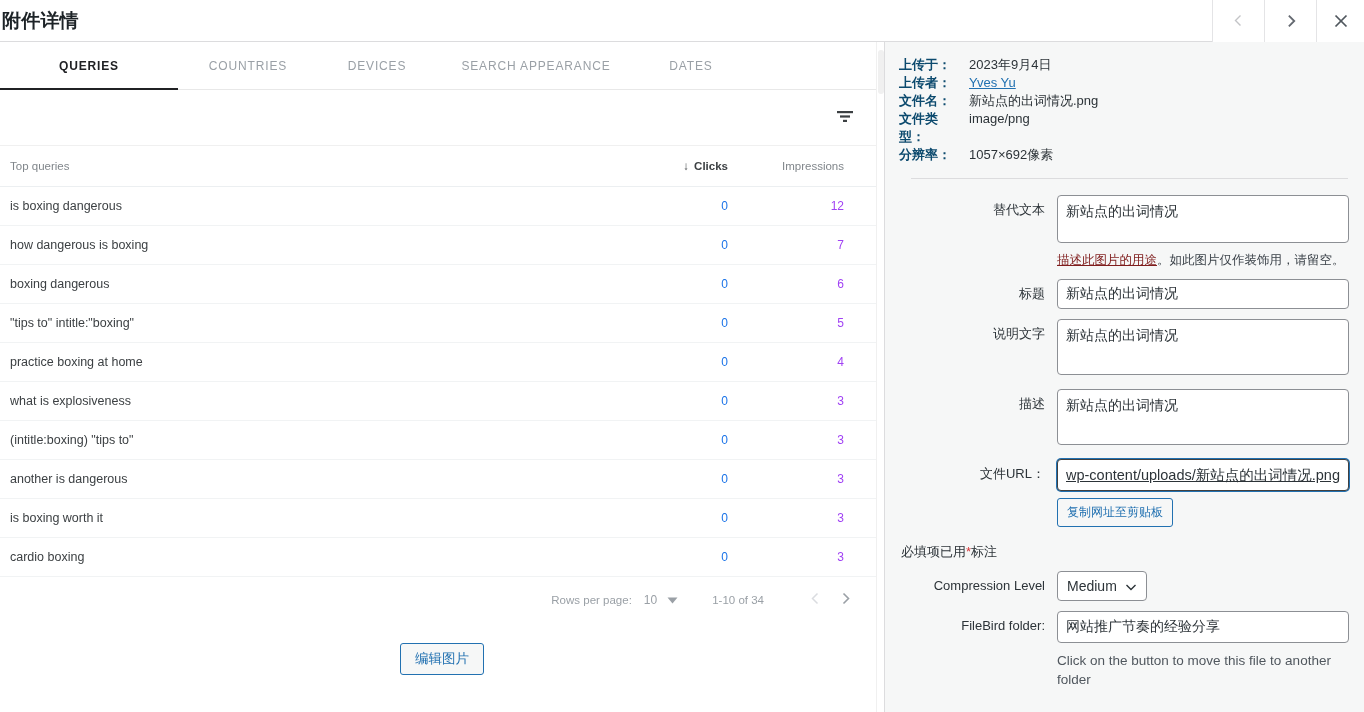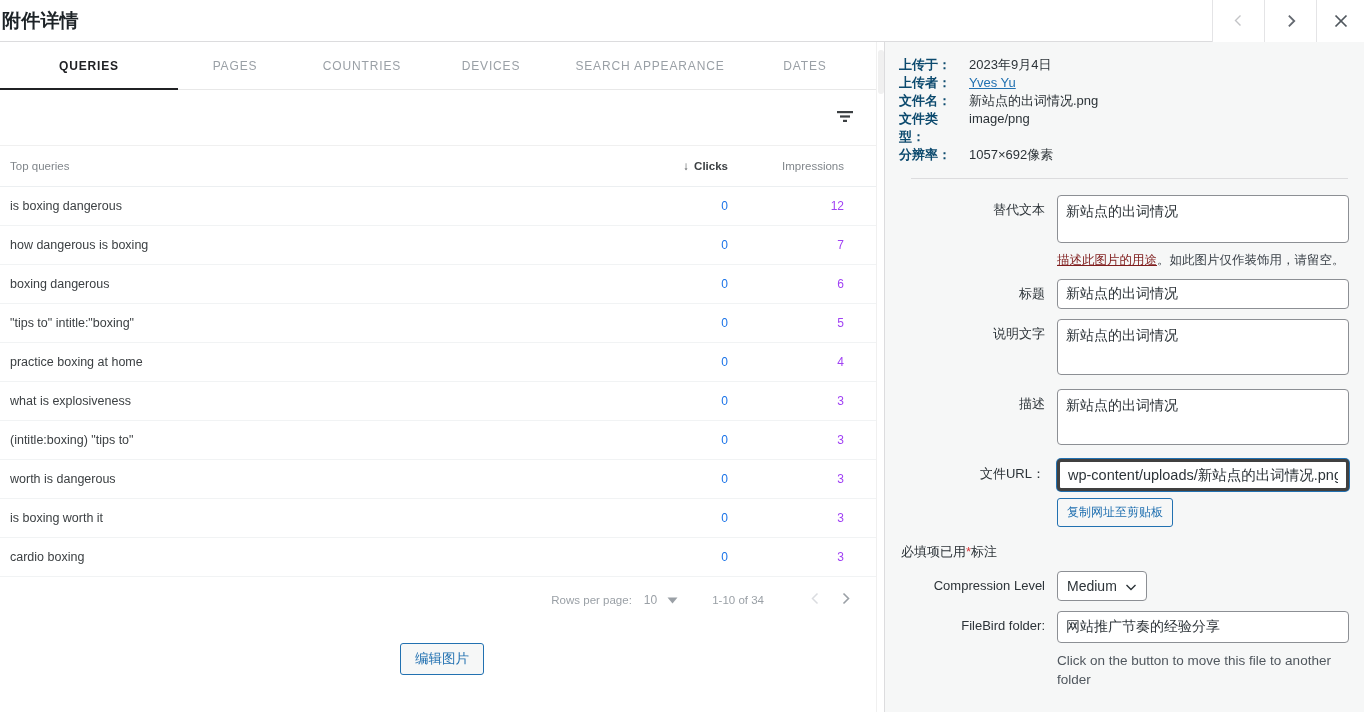--- a/index.html
+++ b/index.html
@@ -165,21 +165,21 @@
     background: #fff; color: #2c3338;
     font-size: 14px; padding: 5px 8px;
     font-family: "Liberation Sans", sans-serif;
     outline: none; box-shadow: 0 0 0 transparent;
     resize: none;
   }
   .ta { height: 48px; line-height: 20px; }
   .ta-tall { height: 56px; }
   .ti { height: 30px; }
   .ti-focus {
-    border: 3px solid #404040; box-shadow: 0 0 0 1px #2271b1;
+    border: 1px solid #404040; box-shadow: 0 0 0 1px #2271b1; text-decoration: underline;
   }
   .hint {
     font-size: 12.5px; color: #3c434a; margin-top: 5px; line-height: 17px; width: 300px;
   }
   .hint a { color: #7f1d1d; text-decoration: underline; }
   .hint-plain { font-size: 13.5px; color: #50575e; line-height: 19px; width: 290px; margin-top: 8px; }
 
   .btn-copy {
     margin-top: 7px;
     border: 1px solid #2271b1; color: #2271b1; background: #f6f7f7;
@@ -230,23 +230,20 @@
     </div>
   </div>
 
   <div class="body">
 
     <div class="left-pane">
 
       <div class="tabs">
         <div class="tab active tab-queries">
           <span>QUERIES</span>
-        </div>
-        <div class="tab tab-pages">
-          <span>PAGES</span>
         </div>
         <div class="tab tab-countries">
           <span>COUNTRIES</span>
         </div>
         <div class="tab tab-devices">
           <span>DEVICES</span>
         </div>
         <div class="tab tab-appearance">
           <span>SEARCH APPEARANCE</span>
         </div>
@@ -309,21 +306,21 @@
             <td class="col-query" style="padding-left:10px">what is explosiveness</td>
             <td class="num col-clicks" style="padding-right:22px"><span class="val-clicks">0</span></td>
             <td class="num col-impr" style="padding-right:40px"><span class="val-impr">3</span></td>
           </tr>
           <tr>
             <td class="col-query" style="padding-left:10px">(intitle:boxing) "tips to"</td>
             <td class="num col-clicks" style="padding-right:22px"><span class="val-clicks">0</span></td>
             <td class="num col-impr" style="padding-right:40px"><span class="val-impr">3</span></td>
           </tr>
           <tr>
-            <td class="col-query" style="padding-left:10px">worth is dangerous</td>
+            <td class="col-query" style="padding-left:10px">another is dangerous</td>
             <td class="num col-clicks" style="padding-right:22px"><span class="val-clicks">0</span></td>
             <td class="num col-impr" style="padding-right:40px"><span class="val-impr">3</span></td>
           </tr>
           <tr>
             <td class="col-query" style="padding-left:10px">is boxing worth it</td>
             <td class="num col-clicks" style="padding-right:22px"><span class="val-clicks">0</span></td>
             <td class="num col-impr" style="padding-right:40px"><span class="val-impr">3</span></td>
           </tr>
           <tr>
             <td class="col-query" style="padding-left:10px">cardio boxing</td>

